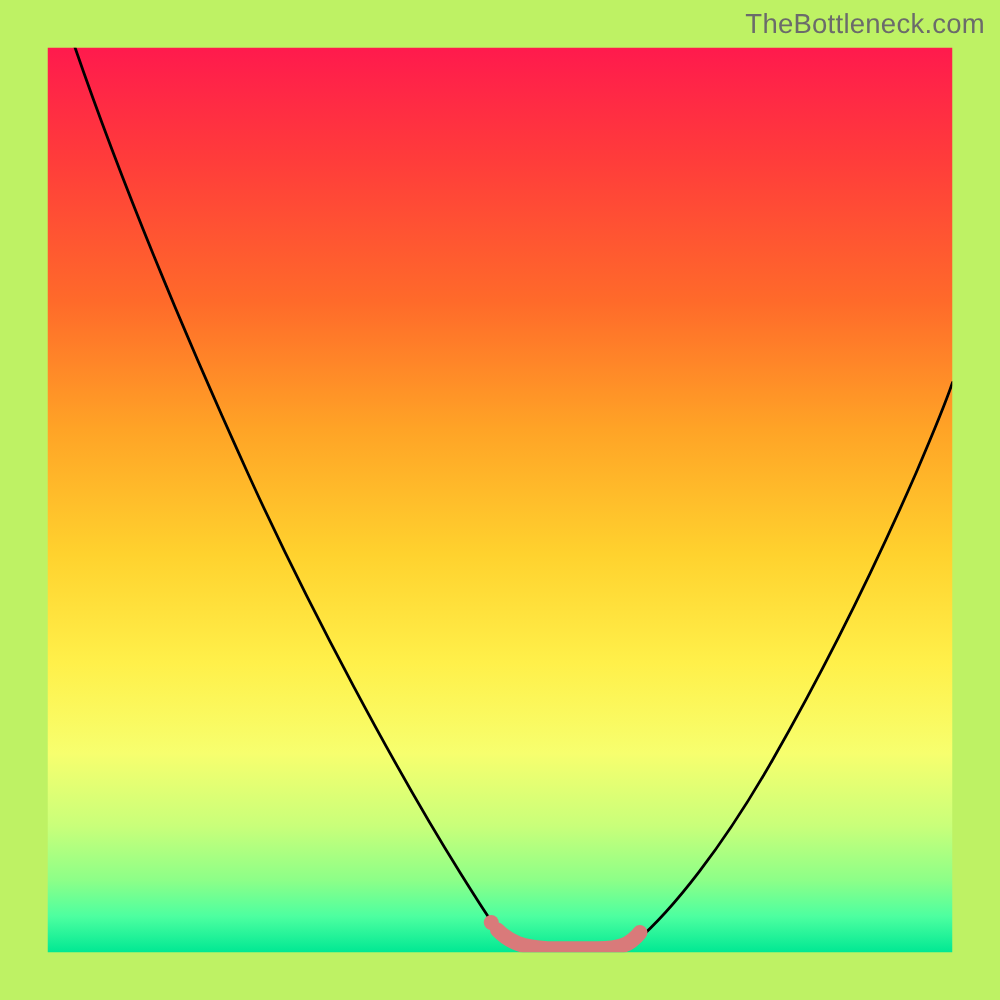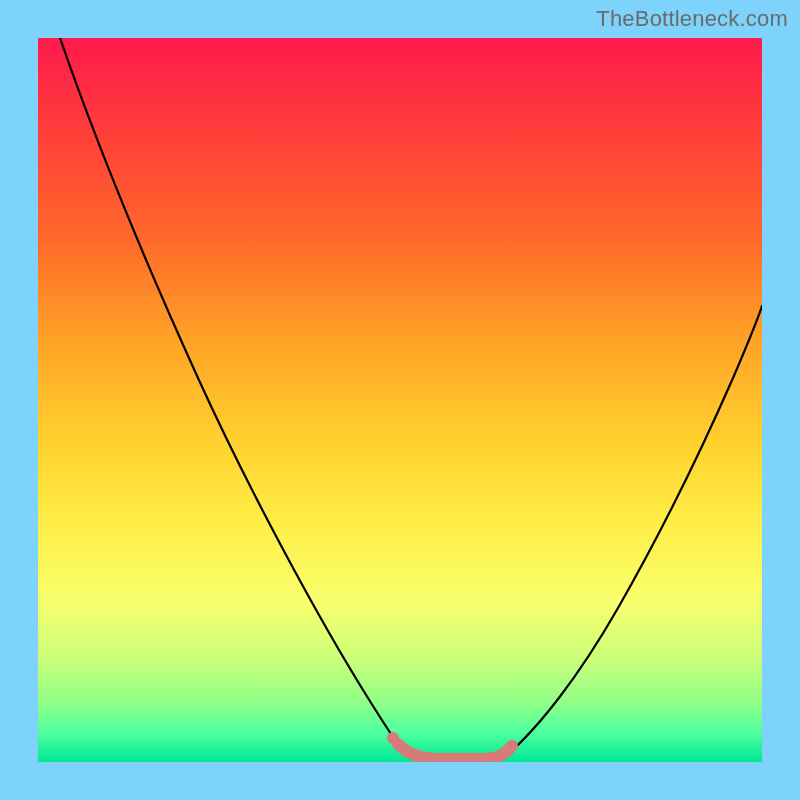--- a/index.html
+++ b/index.html
@@ -10,21 +10,21 @@
     background: #000;
     overflow: hidden;
     font-family: Arial, Helvetica, sans-serif;
   }
   .frame {
     position: absolute;
     left: 0;
     top: 0;
     width: 800px;
     height: 800px;
-    background: #7dd3fc;
+    background: #bef264;
   }
   .plot-area {
     position: absolute;
     left: 38px;
     top: 38px;
     width: 724px;
     height: 724px;
     overflow: hidden;
   }
   .gradient {

